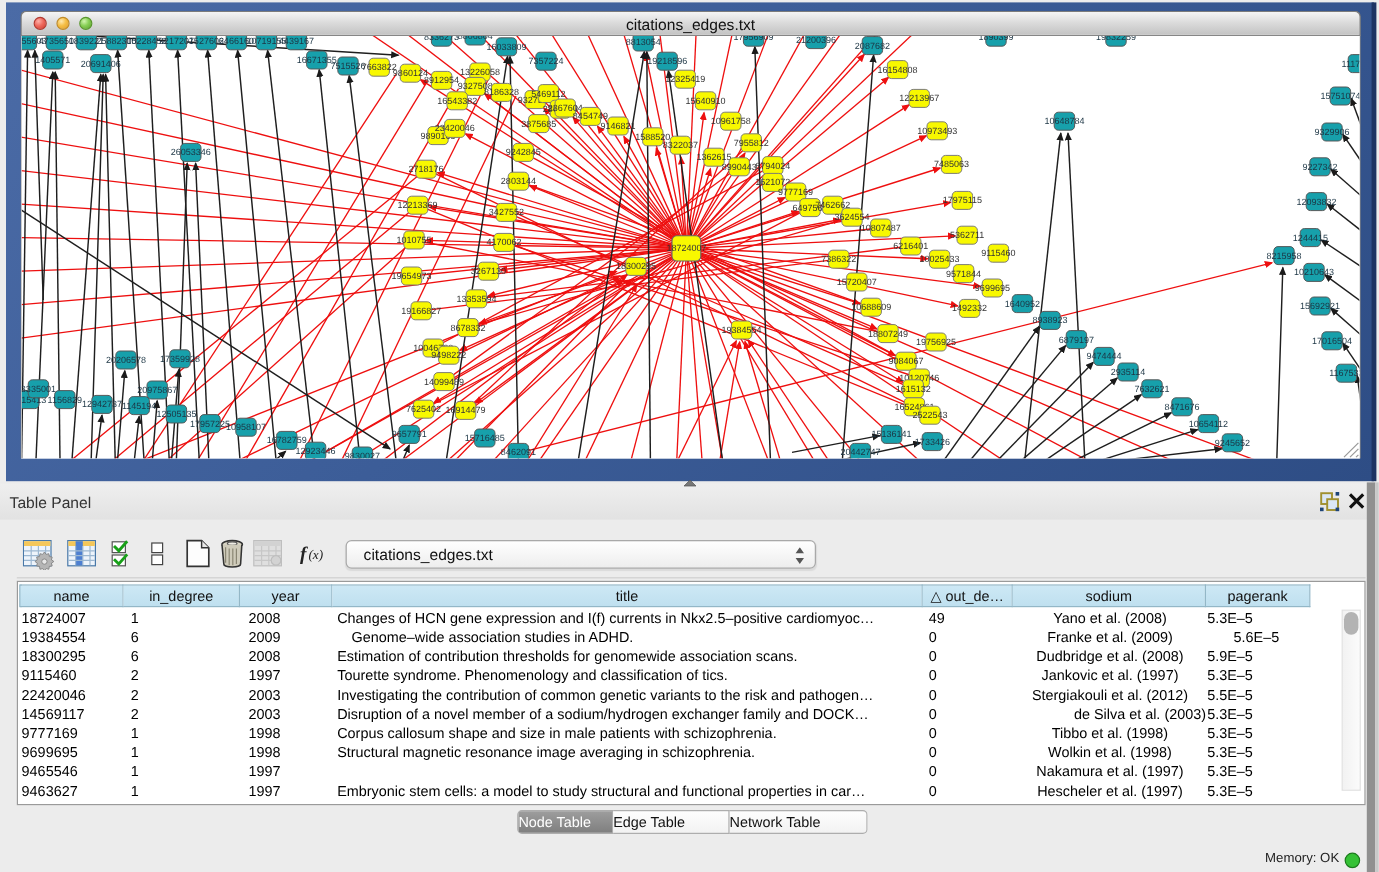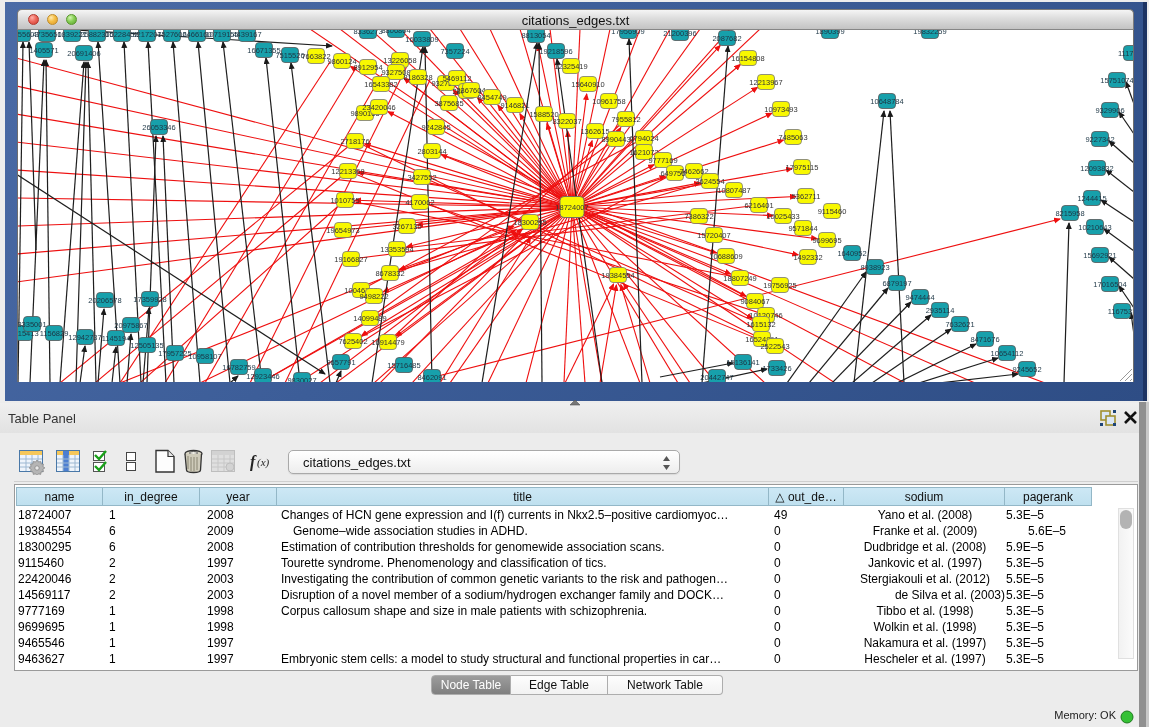--- a/index.html
+++ b/index.html
@@ -18,21 +18,21 @@
 .grayband2 { left:1146px; top:402px; width:3px; height:325px; background:#c9c9c9; }
 .combo { left:288px; top:450px; width:392px; height:24px; border:1px solid #a9a9a9; border-radius:5px; background:linear-gradient(#ffffff,#ededed); box-shadow:0 1px 1px rgba(0,0,0,.08); }
 .combo span { position:absolute; left:14px; top:4px; font-size:13px; color:#111; }
 .table { left:14px; top:484px; width:1124px; height:187px; background:#fff; border:1px solid #9a9a9a; }
 .hc { position:absolute; top:487px; height:19px; background:linear-gradient(#cde8f5,#bfe0ef); border-top:1px solid #93b7c7; border-bottom:1px solid #93b7c7; border-right:1px solid #93b7c7; font-size:12px; color:#111; text-align:center; line-height:18px; }
 .row { position:absolute; left:0; width:1110px; height:16px; font-size:12px; color:#000; }
 .row span { position:absolute; top:1px; white-space:nowrap; }
 .sbar { left:1118px; top:508px; width:16px; height:151px; background:linear-gradient(to right,#f2f2f2,#fbfbfb); border:1px solid #e0e0e0; }
 .thumb { left:1120px; top:510px; width:12px; height:19px; border-radius:6px; background:#b3b3b3; }
 .tabs { left:431px; top:675px; height:20px; }
-.seg { position:absolute; top:0; height:20px; border:1px solid #adadad; font-size:12px; line-height:18px; text-align:center; background:linear-gradient(#fdfdfd,#f2f2f2); color:#111; }
+.seg { position:absolute; top:0; height:20px; border:1px solid #adadad; font-size:12px; line-height:18px; text-align:left; background:linear-gradient(#fdfdfd,#f2f2f2); color:#111; }
 .mem { left:960px; top:709px; width:156px; text-align:right; font-size:11px; color:#222; }
 </style></head>
 <body>
 <div class="abs frame"></div>
 <div class="abs frdark"></div>
 <div class="abs win"></div>
 <div class="abs canvas"><svg width="1115" height="352" viewBox="18 30 1115 352" font-family="Liberation Sans, sans-serif">
 <defs>
 <marker id="ra" markerWidth="8" markerHeight="7" refX="6" refY="3" orient="auto" markerUnits="userSpaceOnUse">
           <path d="M0,0 L7,3 L0,6 z" fill="#ee0f0f"></path>
@@ -936,20 +936,21 @@
     <span style="left:207px">1998</span>
 <span style="left:281px">Corpus callosum shape and size in male patients with schizophrenia.</span>
     <span style="left:774px">0</span>
 <span style="left:845px;width:160px;text-align:center">Tibbo et al. (1998)</span>
     <span style="left:1006px">5.3E–5</span>
   </div>
 <div class="row" style="top:619px">
 <span style="left:18px">9699695</span>
     <span style="left:109px">1</span>
     <span style="left:207px">1998</span>
+<span style="left:281px">Structural magnetic resonance image averaging in schizophrenia.</span>
     <span style="left:774px">0</span>
 <span style="left:845px;width:160px;text-align:center">Wolkin et al. (1998)</span>
     <span style="left:1006px">5.3E–5</span>
   </div>
 <div class="row" style="top:635px">
 <span style="left:18px">9465546</span>
     <span style="left:109px">1</span>
     <span style="left:207px">1997</span>
     <span style="left:774px">0</span>
 <span style="left:845px;width:160px;text-align:center">Nakamura et al. (1997)</span>

